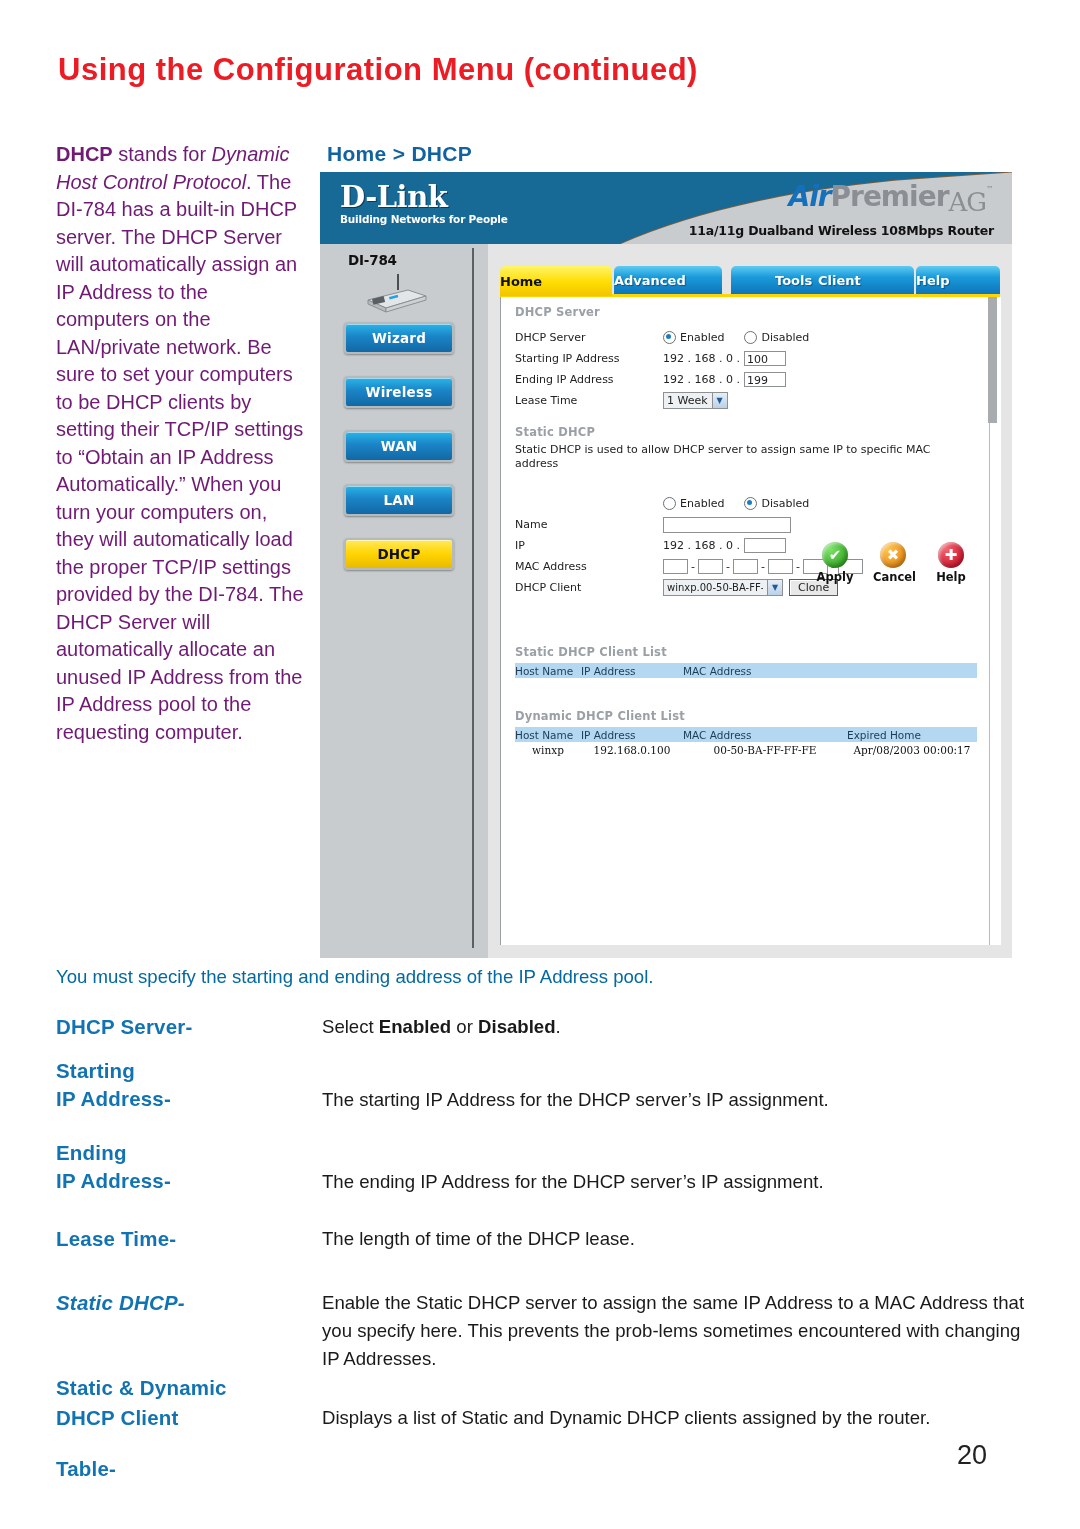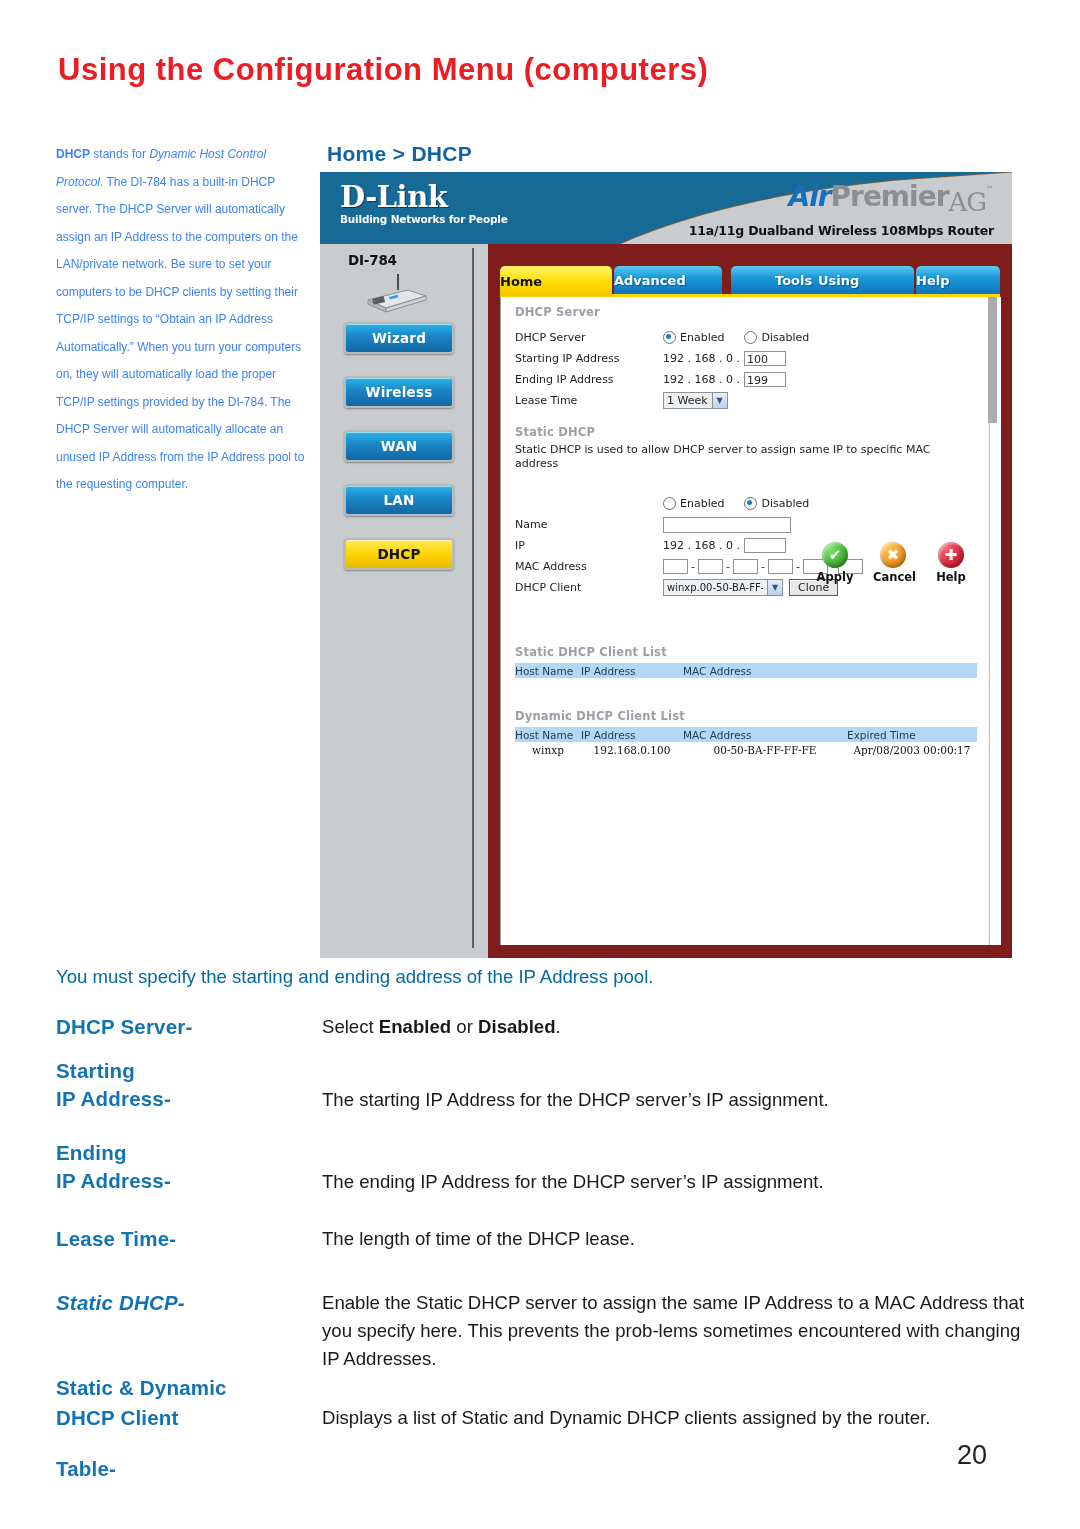--- a/index.html
+++ b/index.html
@@ -26,43 +26,43 @@
     color: #ec1c24;
     letter-spacing: 0.5px;
     white-space: nowrap;
   }
 
   
   .left-col {
     position: absolute;
     left: 56px; top: 141px;
     width: 250px;
-    font-size: 12px;
+    font-size: 20px;
     line-height: 27.5px;
-    color: #3b82f6;
+    color: #701a75;
   }
   .left-col b { font-weight: bold; }
   .left-col i { font-style: italic; }
 
   
   .breadcrumb {
     position: absolute;
     left: 327px; top: 142px;
     font-size: 21px;
     font-weight: bold;
     color: #1262a0;
     letter-spacing: 0.3px;
   }
 
   
   .shot {
     position: absolute;
     left: 320px; top: 172px;
     width: 692px; height: 786px;
-    background: #7f1d1d;
+    background: #e5e5e5;
     overflow: hidden;
     font-family: "DejaVu Sans", sans-serif;
   }
 
   
   .shot-head {
     position: absolute; left: 0; top: 0;
     width: 692px; height: 72px;
     background: #176a96;
     overflow: hidden;
@@ -364,21 +364,21 @@
     position: absolute;
     left: 957px; top: 1440px;
     font-size: 27px; color: #222;
   }
 </style>
 </head>
 <body>
 
 <div class="page">
 
-  <div class="page-title">Using the Configuration Menu (computers)</div>
+  <div class="page-title">Using the Configuration Menu (continued)</div>
 
   <div class="left-col">
     <b>DHCP</b><span> stands for </span><i>Dynamic Host Control Protocol</i><span>. The DI-784 has a built-in DHCP server. The DHCP Server will automatically assign an IP Address to the computers on the LAN/private network. Be sure to set your computers to be DHCP clients by setting their TCP/IP settings to “Obtain an IP Address Automatically.” When you turn your computers on, they will automatically load the proper TCP/IP settings provided by the DI-784. The DHCP Server will automatically allocate an unused IP Address from the IP Address pool to the requesting computer.</span>
   </div>
 
   <div class="breadcrumb">Home &gt; DHCP</div>
 
   <div class="shot">
 
     <div class="shot-head">
@@ -428,21 +428,21 @@
         <div class="tab active" style="left:0;   width:112px;">
             <span>Home</span>
           </div>
         <div class="tab" style="left:114px;width:108px;">
             <span>Advanced</span>
           </div>
         <div class="tab" style="left:231px;width:104px;padding-left:44px;">
             <span>Tools</span>
           </div>
         <div class="tab" style="left:318px;width:96px;">
-            <span>Using</span>
+            <span>Client</span>
           </div>
         <div class="tab" style="left:416px;width:84px;">
             <span>Help</span>
           </div>
       </div>
       <div class="tab-underline"></div>
 
       <div class="content-box">
 
         <div class="scrollbar">
@@ -556,21 +556,21 @@
             <span class="c3">MAC Address</span>
           </div>
         </div>
 
         <div style="position:absolute;left:14px;top:412px;width:462px;">
           <div class="sect-title">Dynamic DHCP Client List</div>
           <div class="listhdr" style="margin-top:4px">
             <span class="c1">Host Name</span>
             <span class="c2">IP Address</span>
             <span class="c3">MAC Address</span>
-            <span class="c4">Expired Time</span>
+            <span class="c4">Expired Home</span>
           </div>
           <div class="listrow">
             <span class="c1">winxp</span>
             <span class="c2">192.168.0.100</span>
             <span class="c3">00-50-BA-FF-FF-FE</span>
             <span class="c4">Apr/08/2003 00:00:17</span>
           </div>
         </div>
 
       </div>

